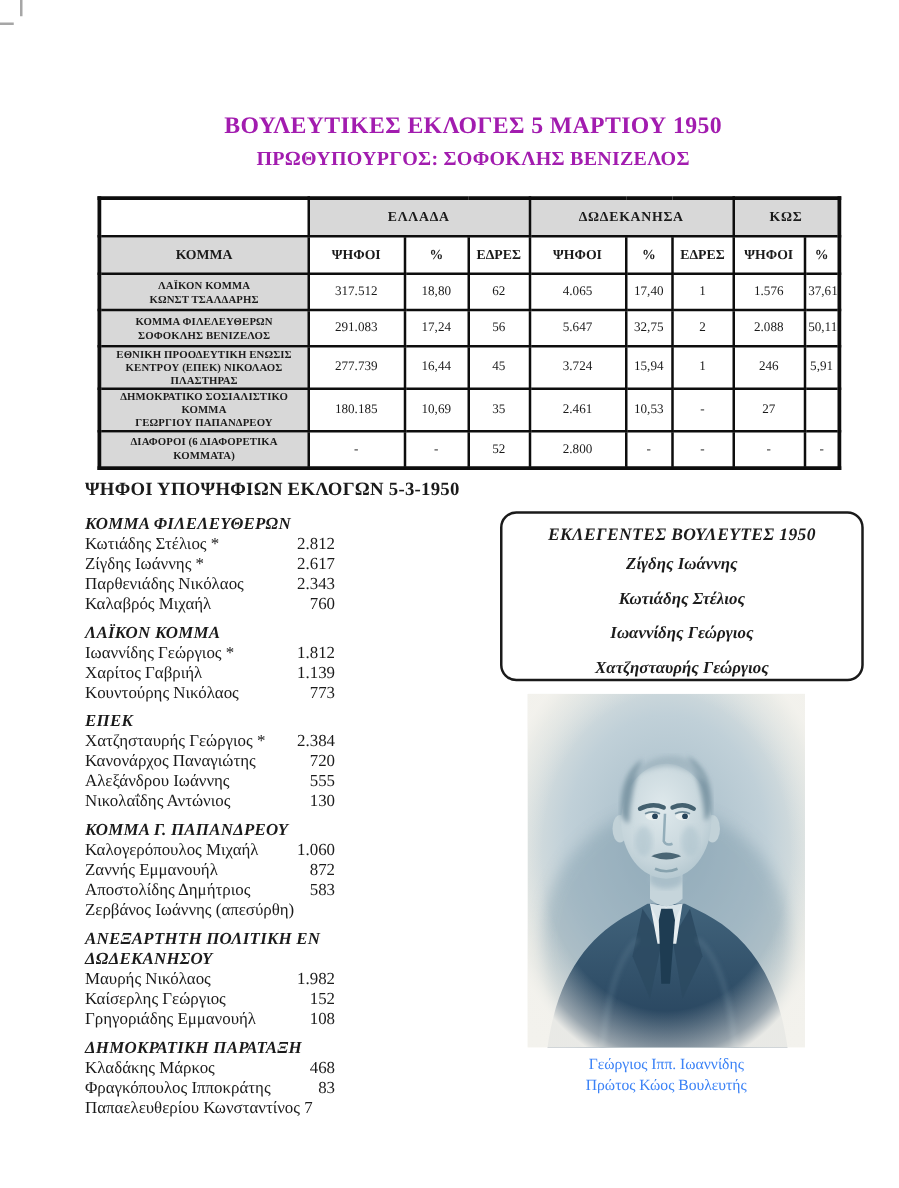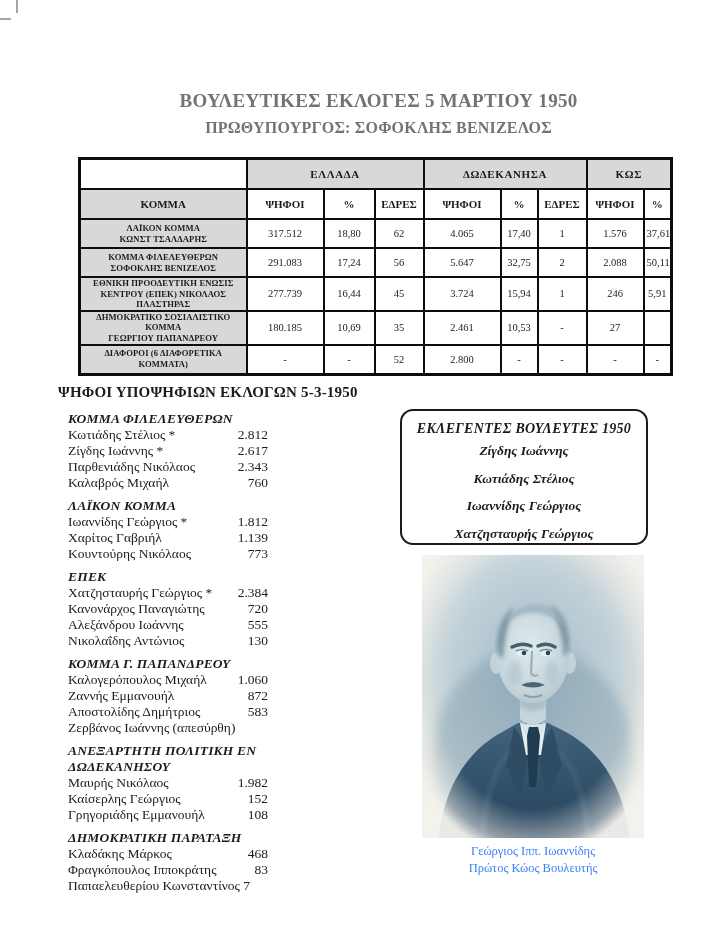--- a/index.html
+++ b/index.html
@@ -1,46 +1,46 @@
 <!DOCTYPE html>
 <html><head>
 <meta charset="utf-8">
 <style>
   html,body{margin:0;padding:0;background:#ffffff;}
   .page{position:relative;width:719px;height:950px;background:#ffffff;overflow:hidden;
         font-family:"Liberation Serif","DejaVu Serif",serif;color:#1b1b1b;}
   .crop-v{position:absolute;left:16px;top:0;width:2px;height:13px;background:#a6a6a6;}
   .crop-h{position:absolute;left:0;top:18px;width:11px;height:2px;background:#a6a6a6;}
 
-  .titles{position:absolute;left:85px;top:90px;width:587px;text-align:center;color:#737373;}
+  .titles{position:absolute;left:85px;top:90px;width:587px;text-align:center;color:#a21caf;}
   .title{font-size:19px;font-weight:bold;letter-spacing:.3px;}
   .subtitle{font-size:16px;font-weight:bold;margin-top:7px;letter-spacing:.2px;}
 
   .tablewrap{position:absolute;left:78px;top:157px;}
   table.results{border-collapse:collapse;border:3px solid #0d0d0d;table-layout:fixed;width:592px;background:#fff;}
   table.results td{border:2.5px solid #0d0d0d;text-align:center;vertical-align:middle;padding:0 2px;overflow:hidden;}
   tr.hr1 td{height:28px;}
   tr.hr2 td{height:28px;}
   tr.dr td{height:27px;}
   .gray{background:#d8d8d8;}
   .rh{font-weight:bold;font-size:11px;letter-spacing:.6px;}
   .ch{font-weight:bold;font-size:11px;}
   .pc{font-weight:bold;font-size:8.6px;line-height:10.6px;letter-spacing:.1px;}
   .pc div:empty{display:none;}
   .dc{font-size:10.5px;}
 
-  .list-heading{position:absolute;left:58px;top:384px;font-size:15px;font-weight:bold;letter-spacing:.2px;}
+  .list-heading{position:absolute;left:68px;top:384px;font-size:15px;font-weight:bold;letter-spacing:.2px;}
   .cands{position:absolute;left:68px;top:411px;width:200px;font-size:13.5px;}
   .sec{margin-top:7px;}
   .sec:first-child{margin-top:0;}
   .sec-h{font-weight:bold;font-style:italic;font-size:13.5px;line-height:16px;letter-spacing:.2px;}
   .crow{display:flex;justify-content:space-between;line-height:16px;}
   .vl{text-align:right;}
 
-  .ebox{position:absolute;left:400px;top:409px;width:248px;height:136px;border:2px solid #1a1a1a;
+  .ebox{position:absolute;left:400px;top:409px;width:291px;height:136px;border:2px solid #1a1a1a;
         border-radius:13px;box-sizing:border-box;text-align:center;padding-top:10px;background:#fff;}
   .ebox-title{font-weight:bold;font-style:italic;font-size:14px;letter-spacing:.3px;}
   .ename{font-weight:bold;font-style:italic;font-size:13.5px;line-height:27.5px;}
 
   .photo{position:absolute;left:422px;top:555px;width:222px;height:283px;}
   .photo svg{display:block;width:222px;height:283px;}
   .caption{position:absolute;left:392px;top:843px;width:282px;text-align:center;
            font-size:12.5px;line-height:17px;color:#3b82f6;}
 </style>
 </head>

